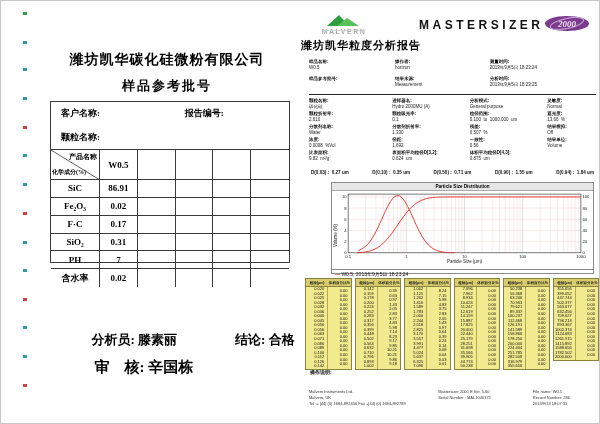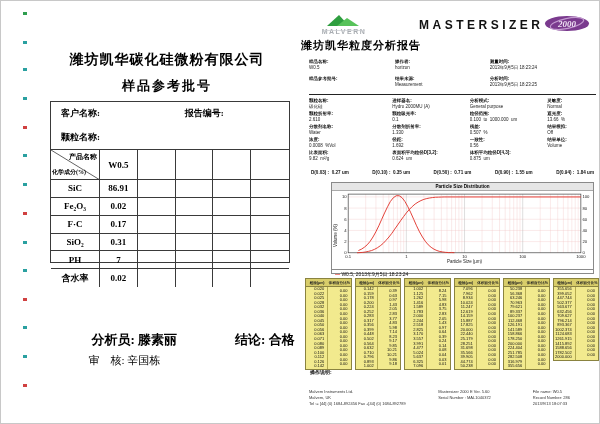--- a/index.html
+++ b/index.html
@@ -23,21 +23,21 @@
              display:flex;align-items:center;justify-content:center;
              font-size:9px;font-weight:bold;}
   .chem-cell:nth-child(6n){border-right:none;}
   .chem-grid .last-row{border-bottom:none;}
   .corner{position:relative;display:block;}
   .corner svg{position:absolute;left:0;top:0;}
   .corner .ct{position:absolute;right:2px;top:2px;font-size:7px;font-weight:bold;}
   .corner .cb{position:absolute;left:1px;bottom:2px;font-size:6px;font-weight:bold;}
   .l-sign1{position:absolute;left:55px;top:314px;font-size:13px;font-weight:bold;white-space:pre;}
   .l-sign1 .gap{display:inline-block;width:58px;}
-  .l-sign2{position:absolute;left:55px;top:340px;font-size:11px;font-weight:normal;white-space:pre;}
+  .l-sign2{position:absolute;left:55px;top:340px;font-size:15px;font-weight:bold;white-space:pre;}
   .scan-mark{position:absolute;left:6px;width:4px;height:3px;}
 
   
   .page-right{position:absolute;left:300px;top:0;width:300px;height:360px;
               font-family:"Liberation Sans",sans-serif;}
   .brand-malvern{position:absolute;left:18px;top:12px;width:50px;height:24px;}
   .brand-ms{position:absolute;left:118px;top:17px;font-size:12px;font-weight:bold;
             letter-spacing:3.5px;color:#111;font-family:"Liberation Sans",sans-serif;}
   .brand-2000{position:absolute;left:243px;top:14px;width:46px;height:17px;}
   .r-title{position:absolute;left:0;top:37px;width:300px;text-align:left;font-size:11px;

